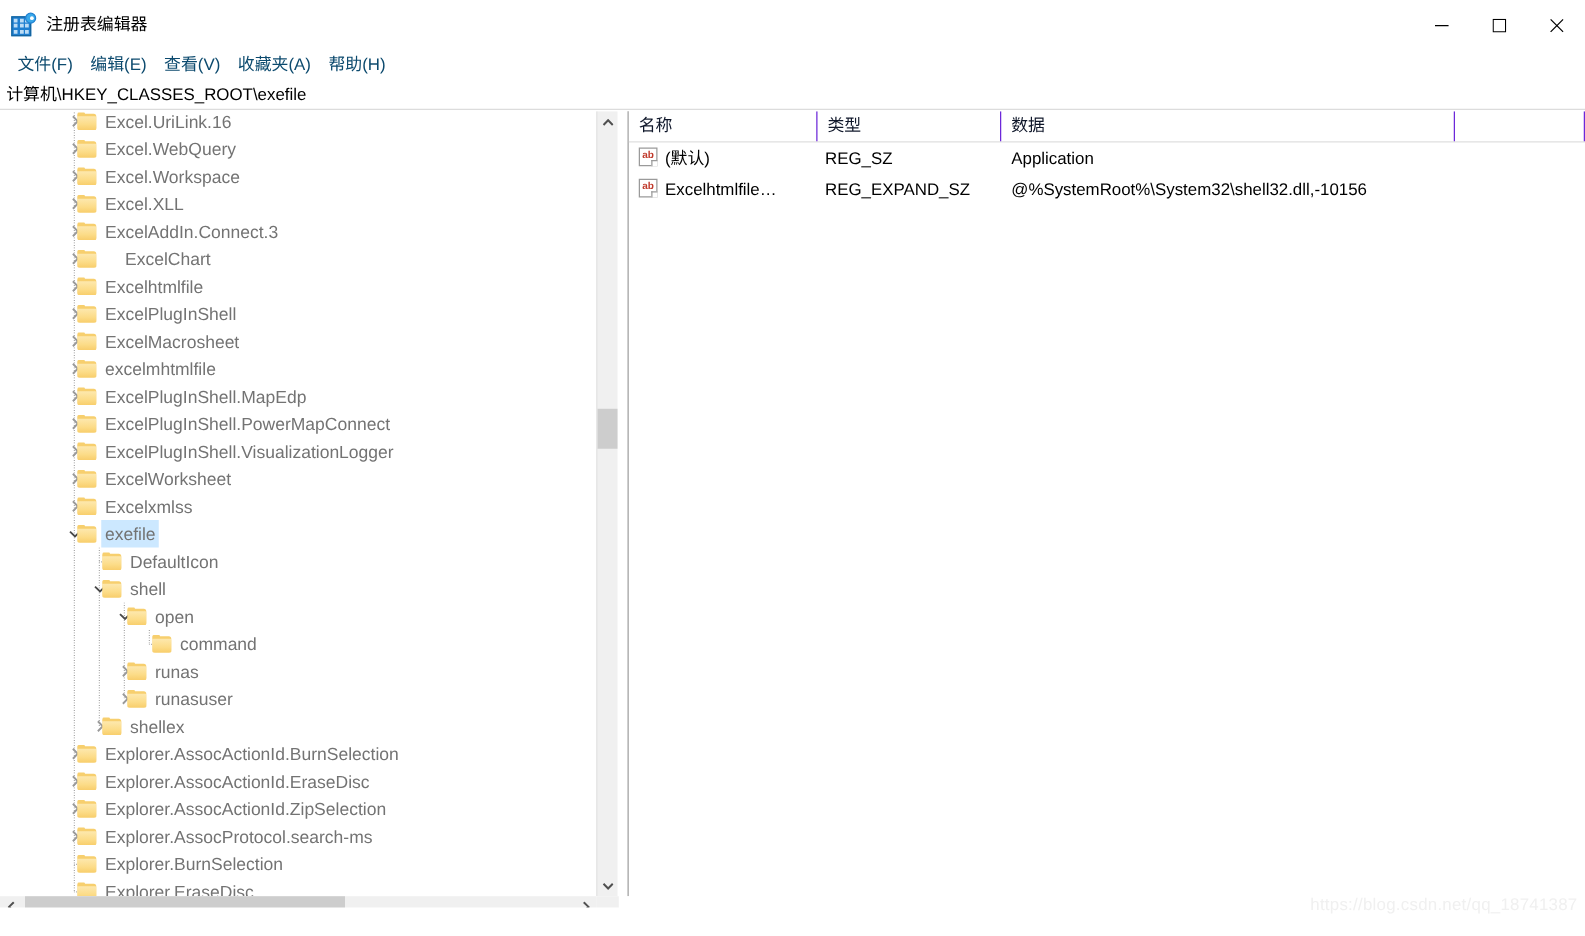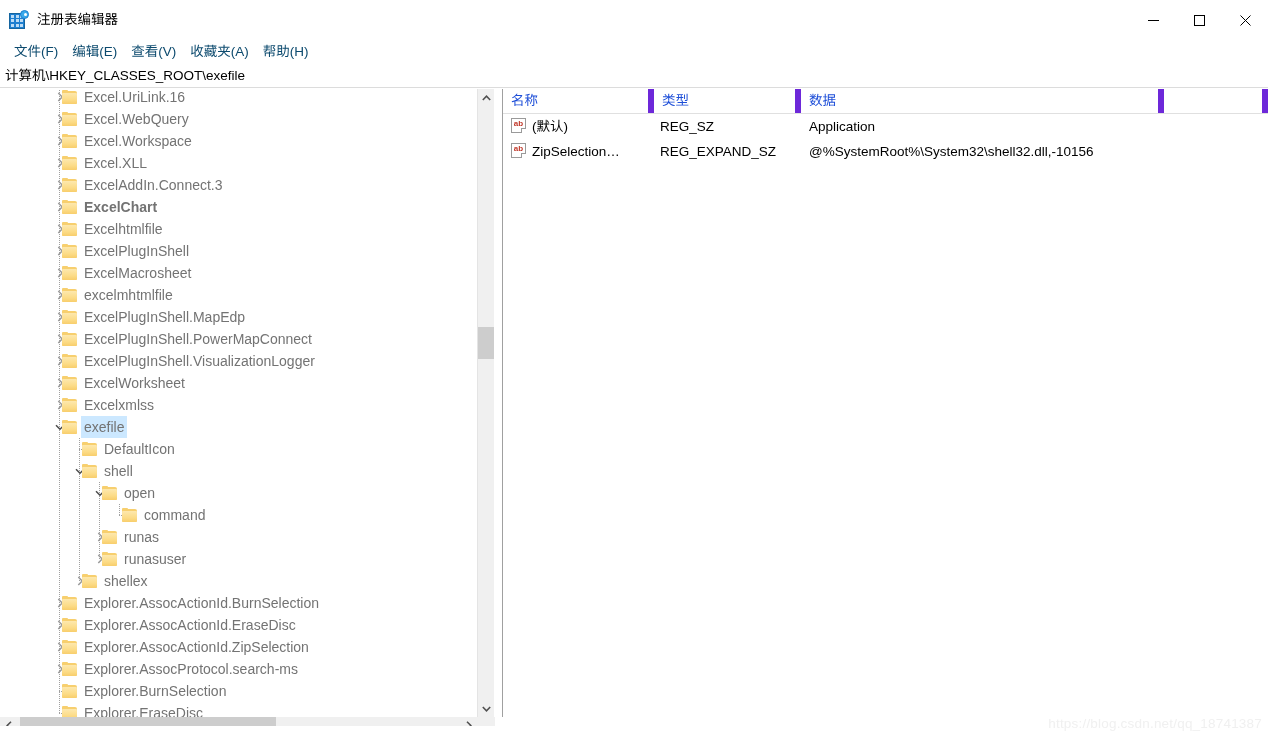--- a/index.html
+++ b/index.html
@@ -80,22 +80,22 @@
   .vscroll .arrow.down{bottom:0;}
   .vscroll .thumb{position:absolute;left:0;width:16px;background:#cdcdcd;}
 
   
   .splitter{position:absolute;left:495px;top:0;width:7px;height:628px;background:#fff;cursor:col-resize;}
 
   
   .listpane{position:absolute;left:502px;top:0;width:766px;height:628px;background:#fff;
       border-left:1px solid #a0a0a0;box-sizing:border-box;overflow:hidden;}
   .lheader{position:relative;height:24px;background:#fff;border-bottom:1px solid #e0e0e0;}
-  .lhcell{position:absolute;top:0;height:24px;line-height:24px;font-size:13.5px;color:#1d4ed8;
-      padding-left:8px;box-sizing:border-box;border-right:6px solid #6d28d9;cursor:default;}
+  .lhcell{position:absolute;top:0;height:24px;line-height:24px;font-size:13.5px;color:#0f172a;
+      padding-left:8px;box-sizing:border-box;border-right:1px solid #6d28d9;cursor:default;}
   .lrows{position:relative;}
   .lrow{position:relative;height:25px;white-space:nowrap;cursor:default;}
   .lcell{position:absolute;top:0;height:25px;line-height:25px;font-size:13.5px;color:#000;
       overflow:hidden;text-overflow:ellipsis;}
   .vicon{position:absolute;left:8px;top:4px;width:16px;height:16px;}
   .vicon .sheet{position:absolute;left:0;top:0;width:15px;height:15px;background:#fff;
       border:1px solid #9a9a9a;box-sizing:border-box;}
   .vicon .sheet:after{content:"";position:absolute;right:-1px;bottom:-1px;width:5px;height:5px;
       background:#fff;border-left:1px solid #9a9a9a;border-top:1px solid #9a9a9a;box-sizing:border-box;
       transform:rotate(0deg);}
@@ -255,21 +255,21 @@
               <div class="chev" style="left: 52px;">
                 <svg width="7" height="10" viewBox="0 0 7 10">
                   <polyline points="1.3,1 5.2,5 1.3,9" fill="none" stroke="#9a9a9a" stroke-width="1.5"></polyline>
                 </svg>
               </div>
               <div class="folder" style="left: 62px;">
                 <div class="back"></div>
                 <div class="tab"></div>
                 <div class="front"></div>
               </div>
-              <div class="label" style="left: 81px; font-weight: bold;">ExcelChart</div>
+              <div class="label" style="left: 97px;">ExcelChart</div>
             </div>
             <div class="trow">
               <div class="guide" style="left: 59px;"></div>
               <div class="chev" style="left: 52px;">
                 <svg width="7" height="10" viewBox="0 0 7 10">
                   <polyline points="1.3,1 5.2,5 1.3,9" fill="none" stroke="#9a9a9a" stroke-width="1.5"></polyline>
                 </svg>
               </div>
               <div class="folder" style="left: 62px;">
                 <div class="back"></div>
@@ -616,21 +616,21 @@
             </div>
             <div class="lcell" style="left: 29px; width: 122px;">(默认)</div>
             <div class="lcell" style="left: 157px; width: 141px;">REG_SZ</div>
             <div class="lcell" style="left: 306px; width: 455px;">Application</div>
           </div>
           <div class="lrow">
             <div class="vicon str">
               <div class="sheet"></div>
               <div class="txt">ab</div>
             </div>
-            <div class="lcell" style="left: 29px; width: 122px;">ZipSelection…</div>
+            <div class="lcell" style="left: 29px; width: 122px;">Excelhtmlfile…</div>
             <div class="lcell" style="left: 157px; width: 141px;">REG_EXPAND_SZ</div>
             <div class="lcell" style="left: 306px; width: 455px;">@%SystemRoot%\System32\shell32.dll,-10156</div>
           </div>
         </div>
     </div>
   </div>
 
   <div class="hscrollarea">
     <div class="hscroll">
       <div class="harrow left">

